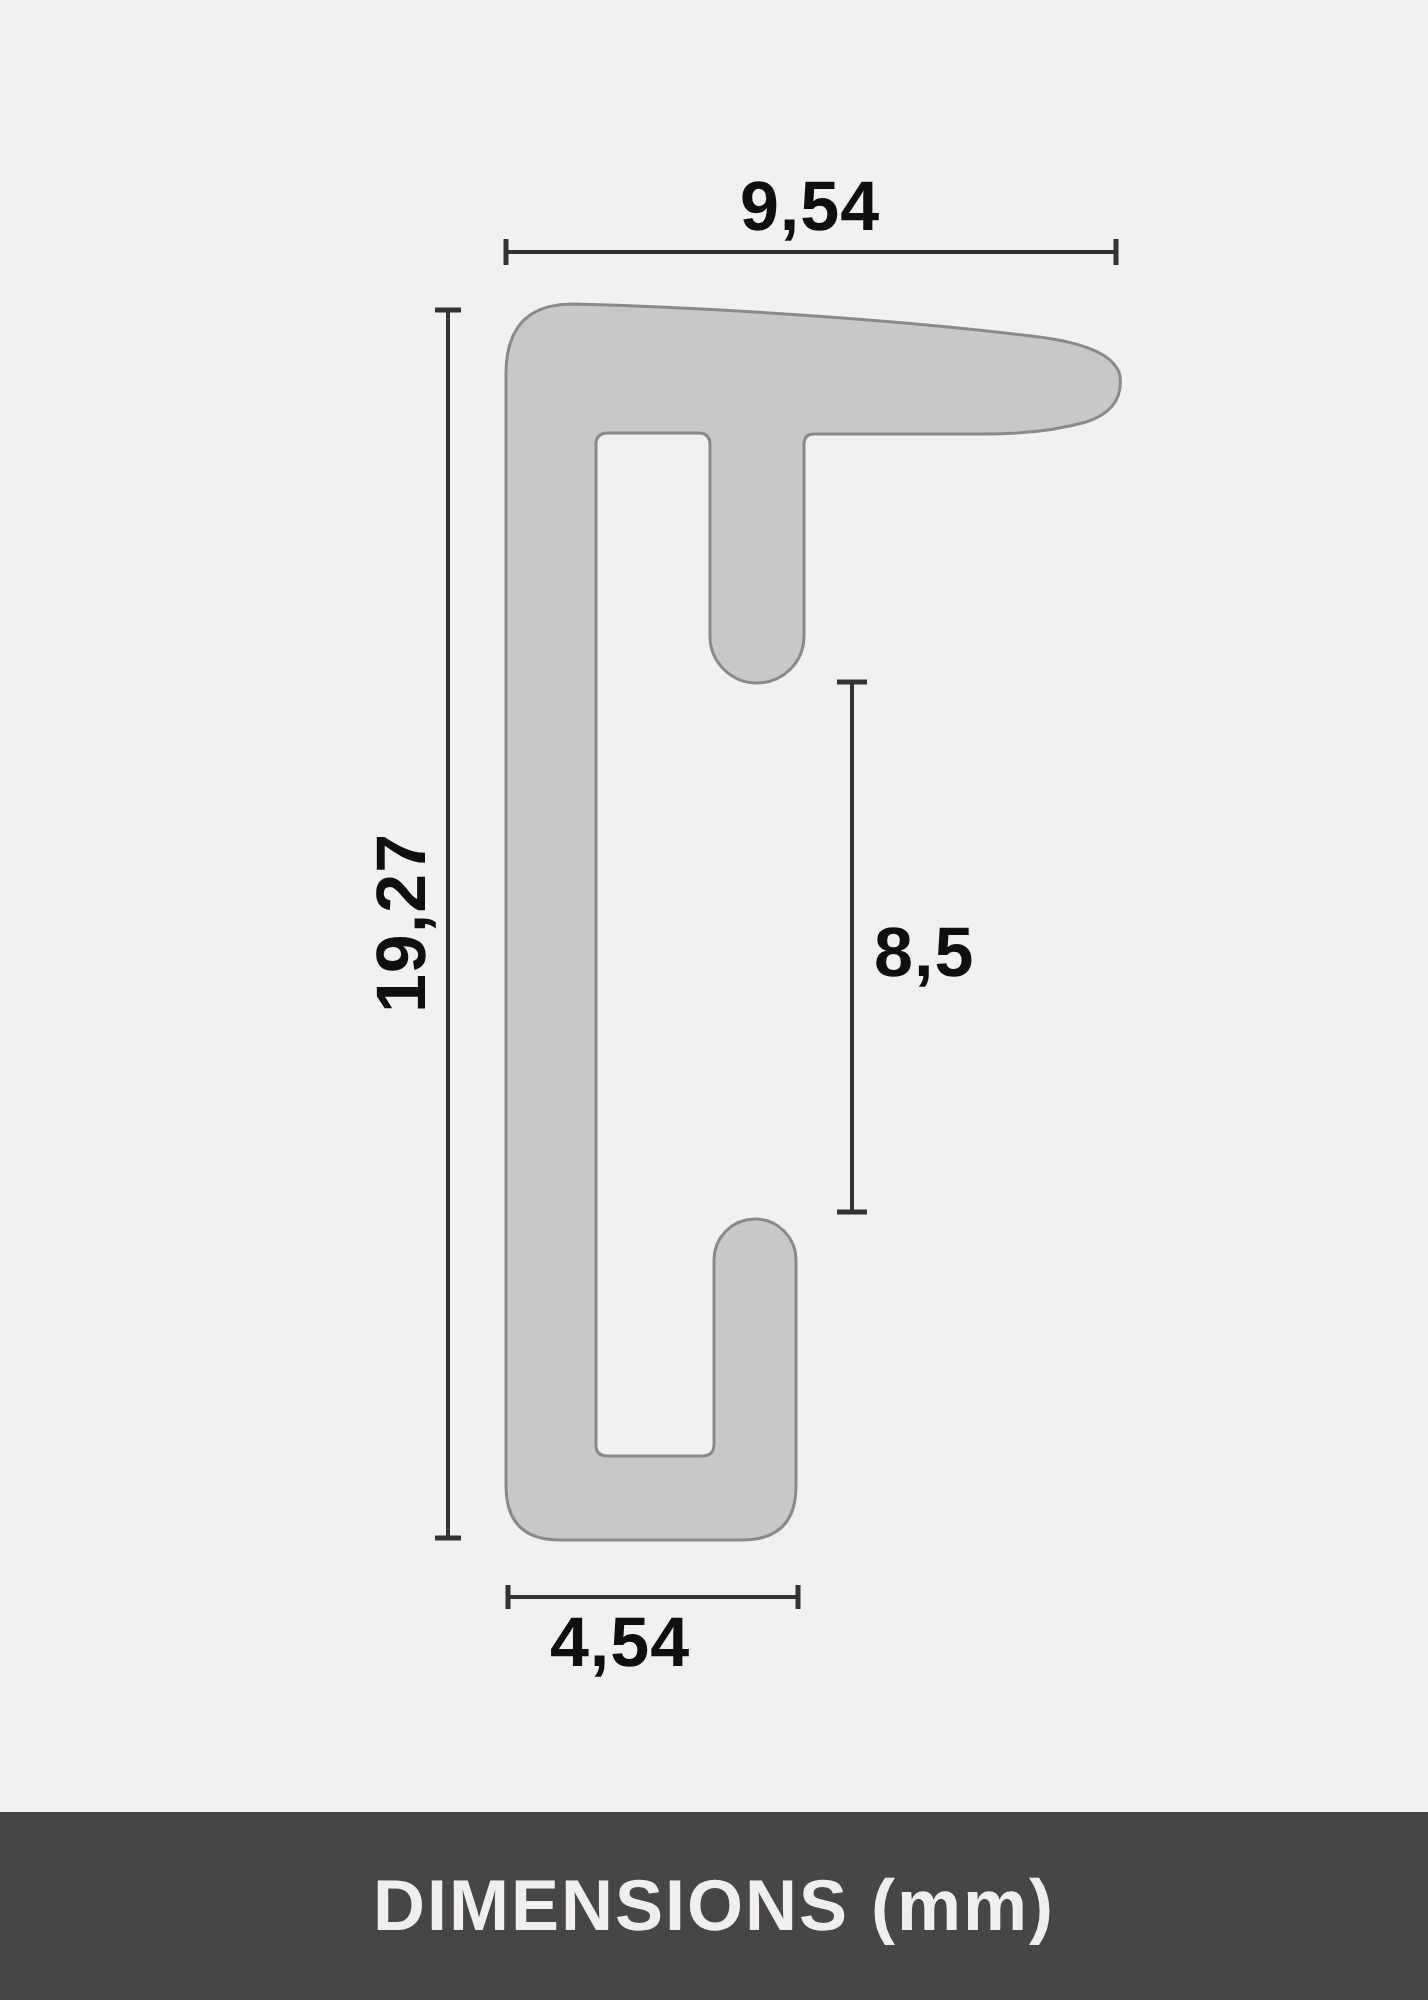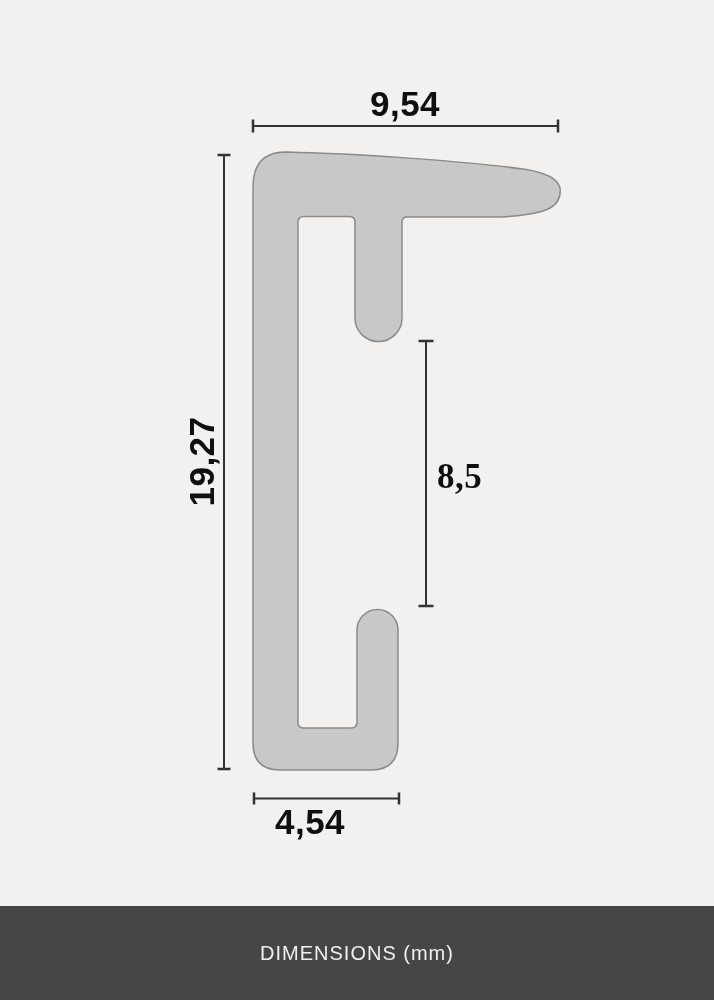--- a/index.html
+++ b/index.html
@@ -34,21 +34,21 @@
     transform-origin:center center;
     text-align:center;
   }
   .footer{
     position:absolute;left:0;top:906px;width:714px;height:94px;
     background:var(--footer-bg,#484545);
     display:flex;align-items:center;justify-content:center;
   }
   .footer-title{
     color:var(--footer-text,#f0efee);
-    font-size:20px;font-weight:400;letter-spacing:1px;
+    font-size:36px;font-weight:700;letter-spacing:1px;
     line-height:32px;
   }
 </style>
 </head>
 <body>
 
 <div class="page">
 
   <svg class="diagram-svg" width="714" height="1000" viewBox="0 0 714 1000">
 
@@ -100,21 +100,21 @@
       <line class="dim dim-main" x1="254" y1="798.5" x2="399" y2="798.5"></line>
       <line class="dim dim-tick" x1="254" y1="792.5" x2="254" y2="804.5"></line>
       <line class="dim dim-tick" x1="399" y1="792.5" x2="399" y2="804.5"></line>
     </g>
   </svg>
 
   <div class="dim-label center" style="left:325px;top:86px;width:160px;">9,54</div>
 
   <div class="dim-label rotated" style="left:121px;top:444px;width:160px;">19,27</div>
 
-  <div class="dim-label" style="left:437px;top:459px;width:100px;font-family:Liberation Serif, serif;">8,5</div>
+  <div class="dim-label" style="left:437px;top:459px;width:100px;">8,5</div>
 
   <div class="dim-label center" style="left:230px;top:804px;width:160px;">4,54</div>
 
   <div class="footer">
     <span class="footer-title">DIMENSIONS (mm)</span>
   </div>
 
 </div>
 
 </body></html>

